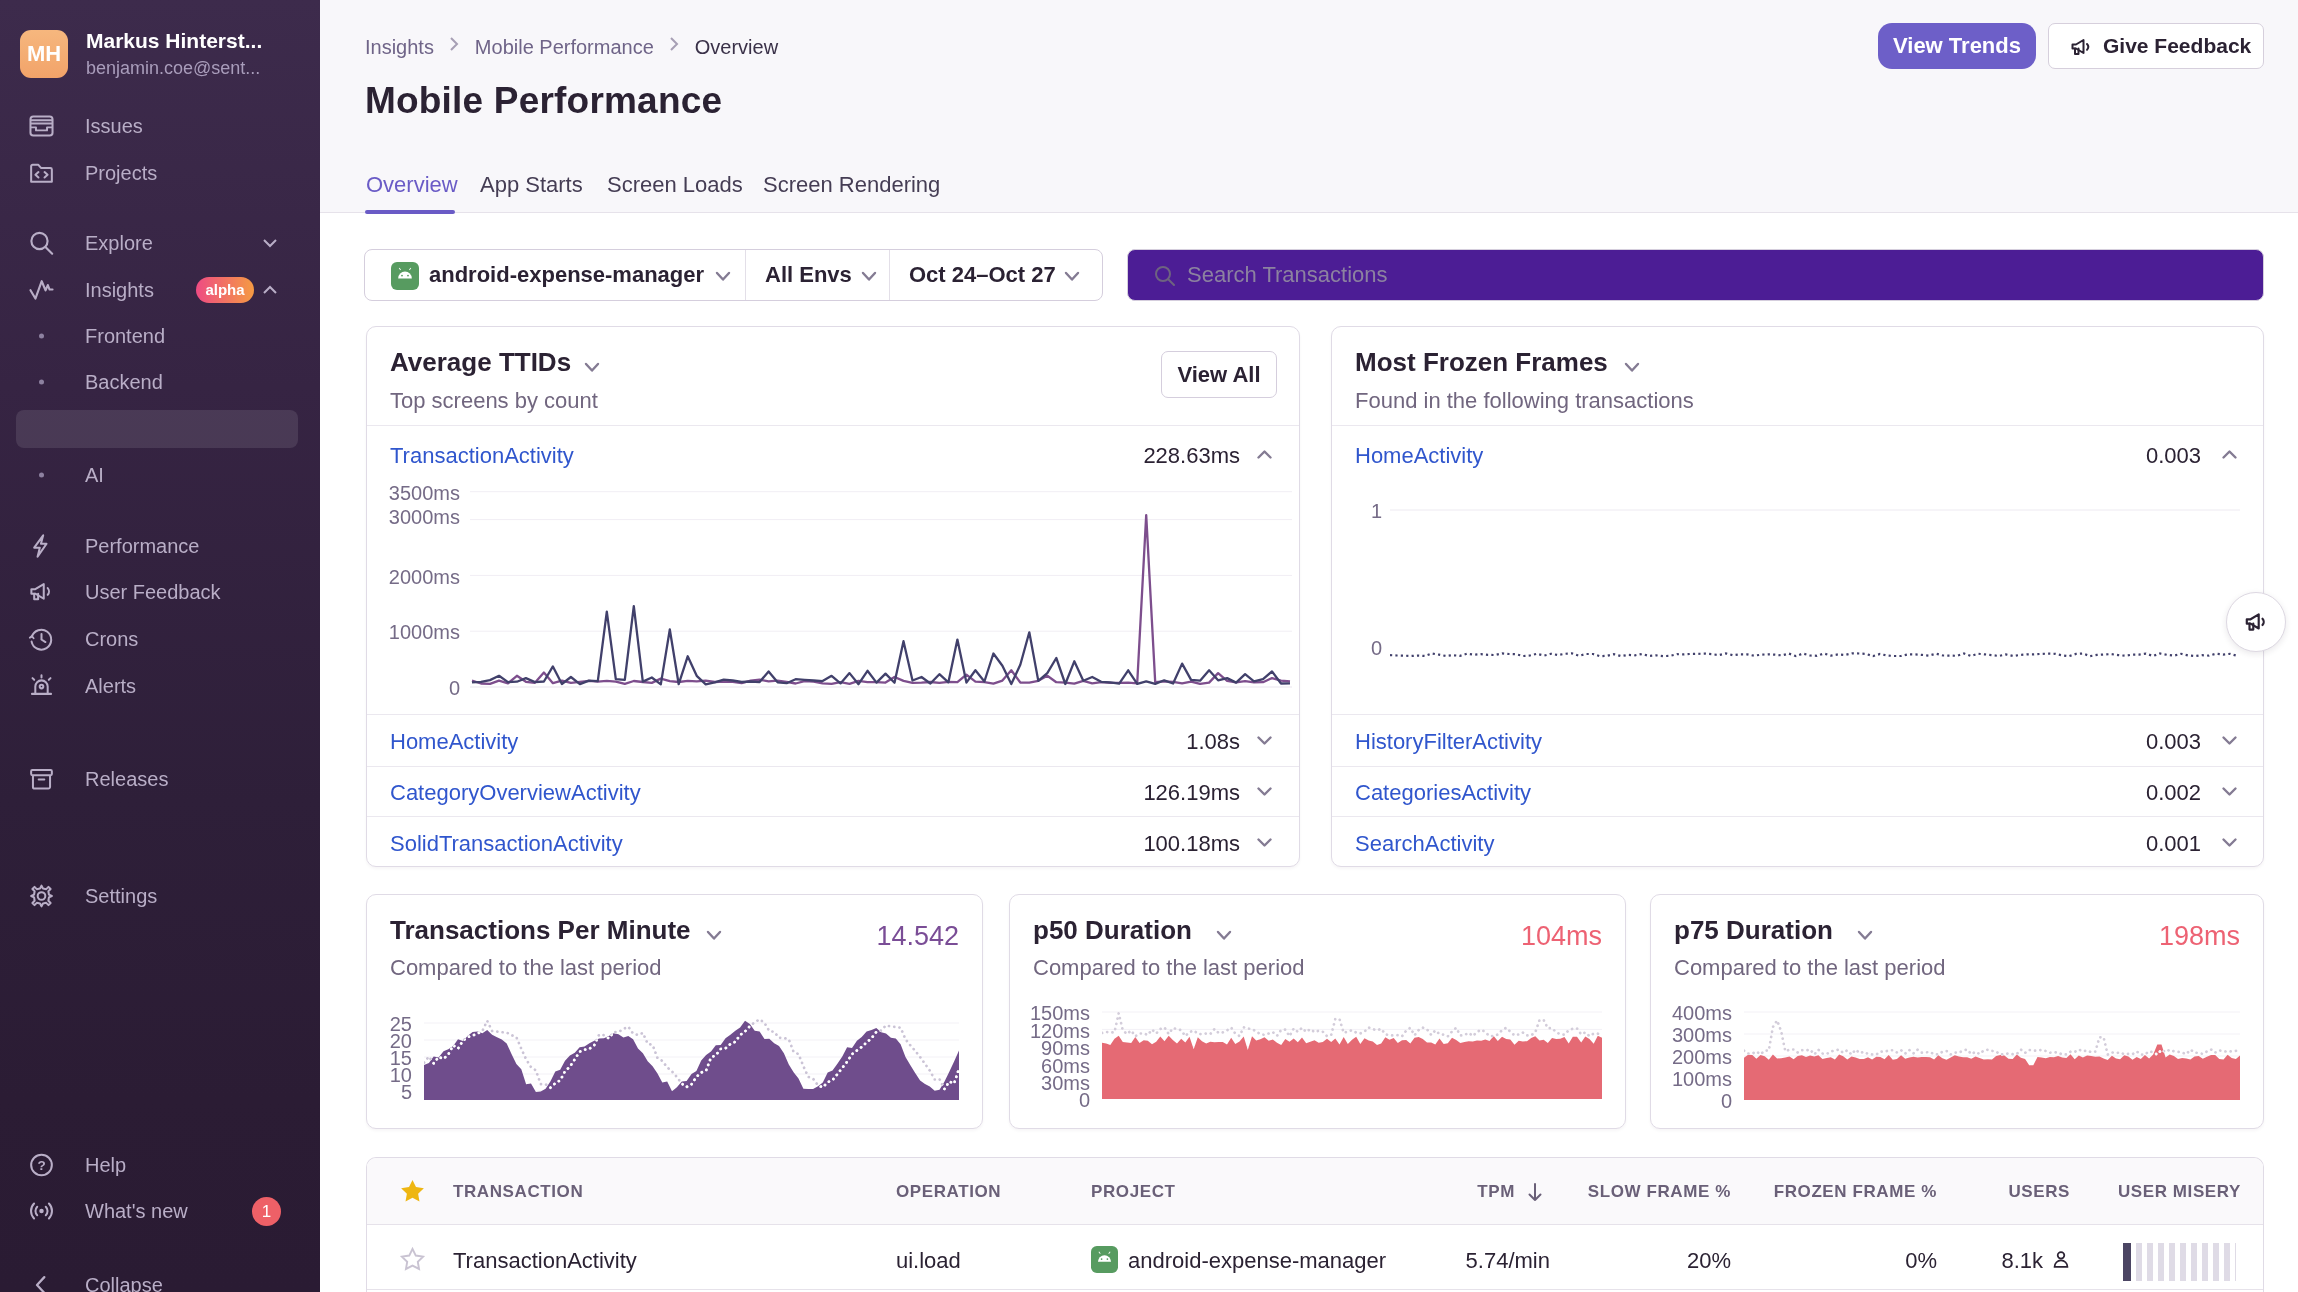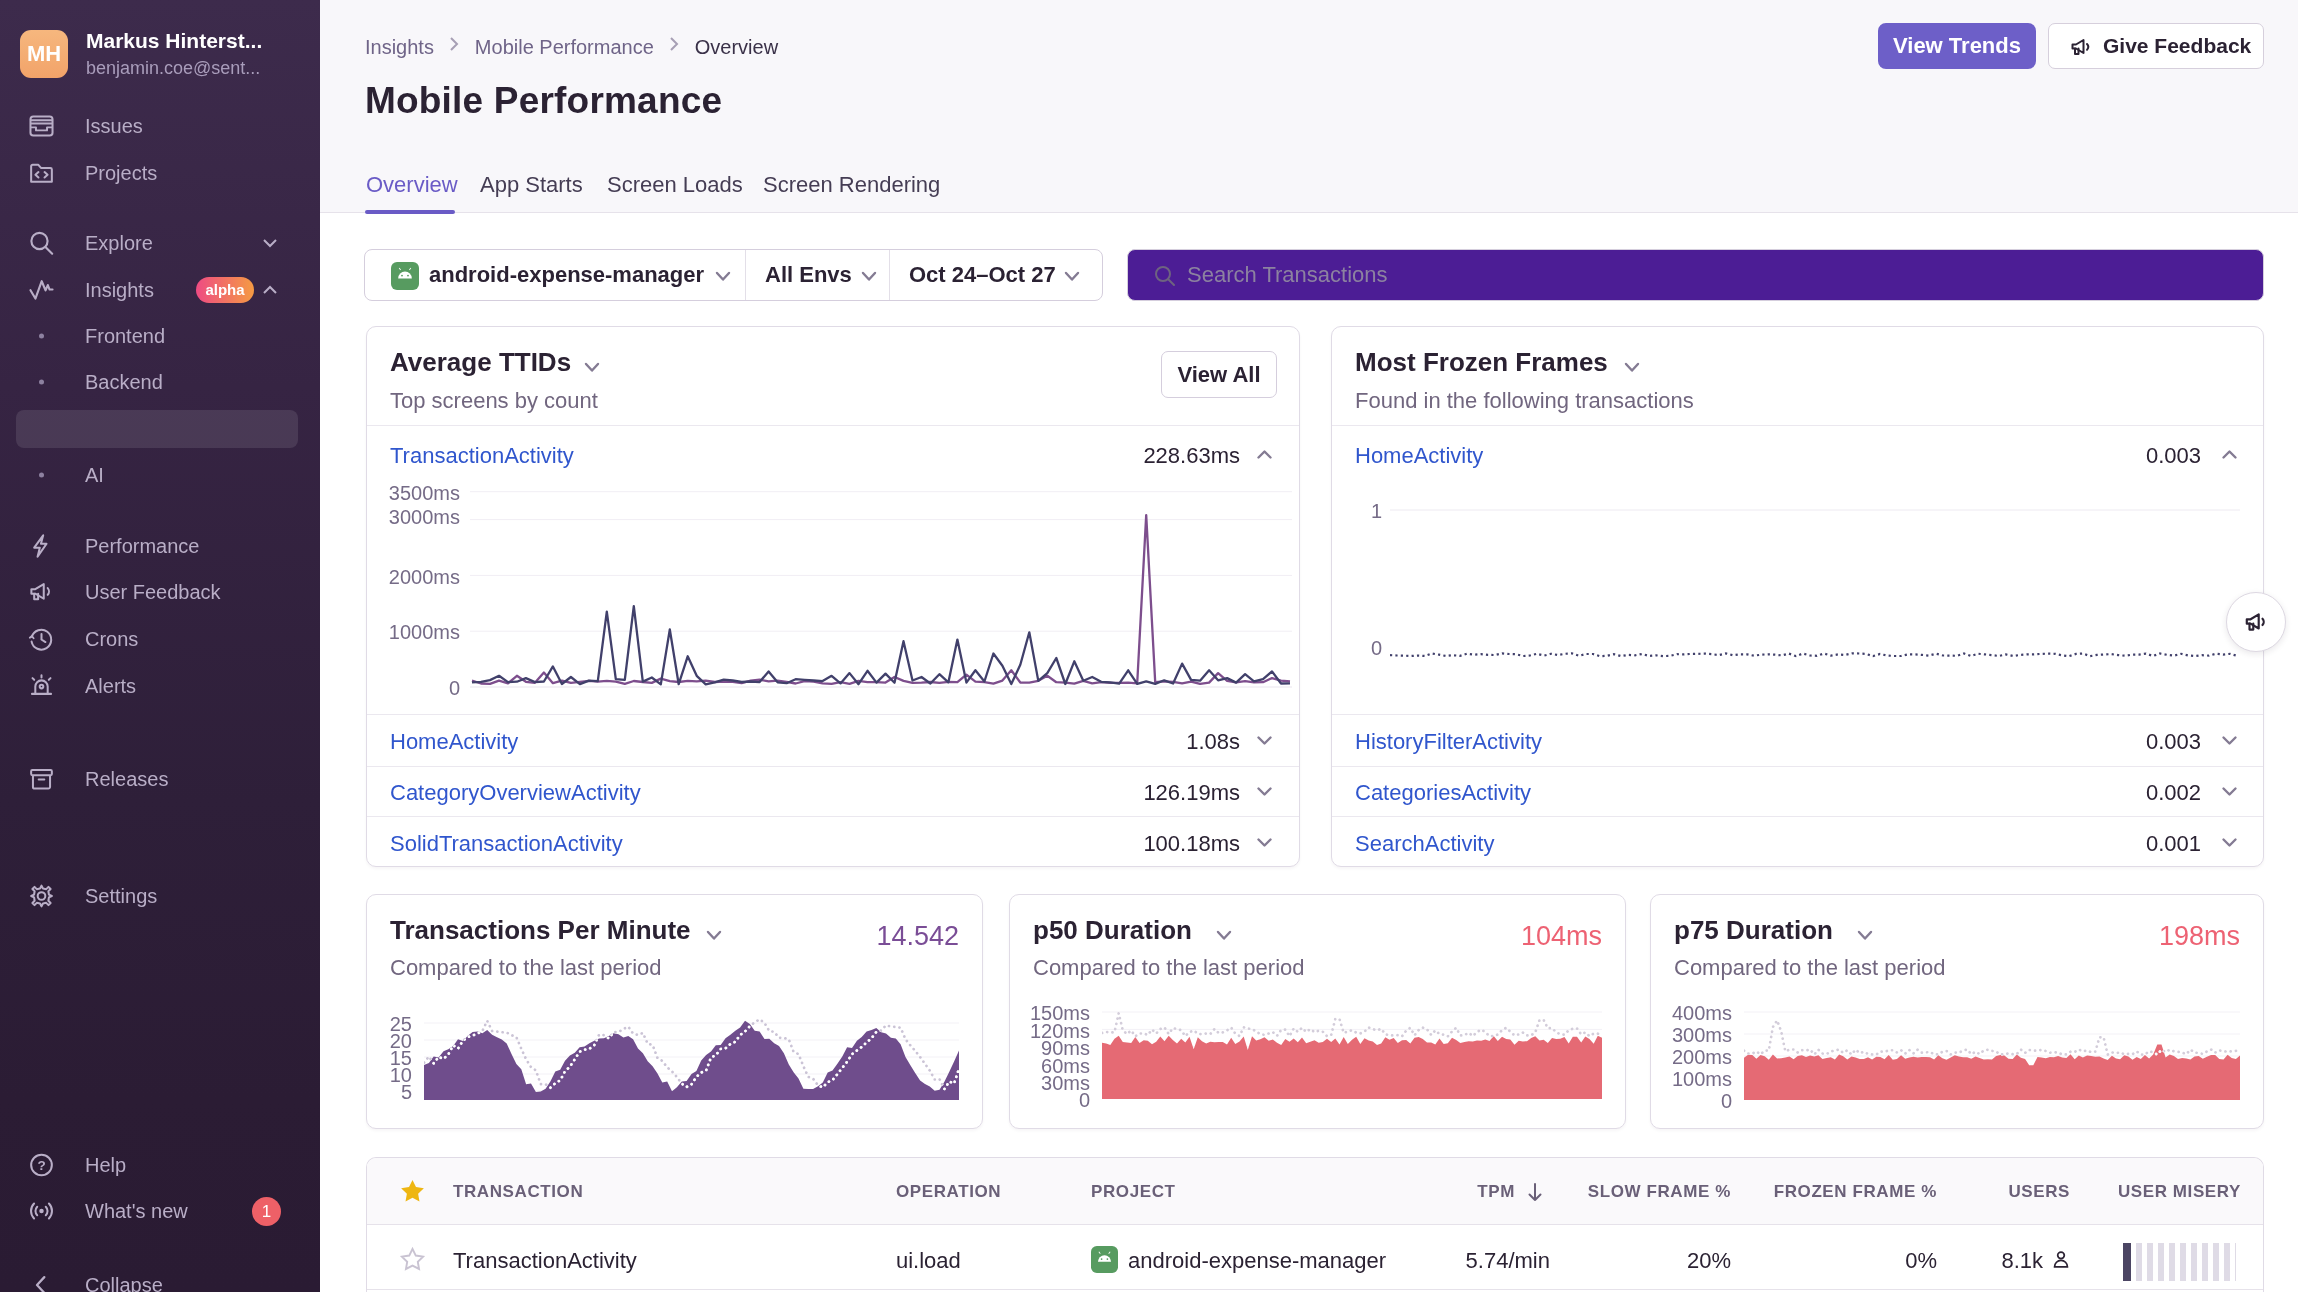--- a/index.html
+++ b/index.html
@@ -181,21 +181,21 @@
   <span class="crumb">Insights</span>
   <svg style="margin:0 10px 2px 10px;" width="12" height="16" viewBox="0 0 12 16">
       <path d="M3 2 L9 8 L3 14" fill="none" stroke="#a79fb4" stroke-width="2"></path>
     </svg>
   <span class="crumb">Mobile Performance</span>
   <svg style="margin:0 10px 2px 10px;" width="12" height="16" viewBox="0 0 12 16">
       <path d="M3 2 L9 8 L3 14" fill="none" stroke="#a79fb4" stroke-width="2"></path>
     </svg>
   <span class="crumb" style="color:#3a3148;">Overview</span>
 </div>
-<div class="abs" style="left:1878px;top:23px;width:158px;height:46px;border-radius:8px;background:#6d5fc8;color:#fff;font-size:22px;font-weight:bold;text-align:center;line-height:46px;">View Trends</div>
+<div class="abs" style="left:1878px;top:23px;width:158px;height:46px;border-radius:14px;background:#6d5fc8;color:#fff;font-size:22px;font-weight:bold;text-align:center;line-height:46px;">View Trends</div>
 <div class="abs" style="left:2048px;top:23px;width:216px;height:46px;border-radius:7px;background:#fff;border:1px solid #d6cfdc;">
   <svg class="abs" style="left:20px;top:11px;" width="24" height="24" viewBox="0 0 24 24">
       <g fill="none" stroke="#2b2233" stroke-width="2" stroke-linejoin="round">
         <path d="M3.5 9.5 h3.5 l7.5 -4.5 v13 l-7.5 -4.5 H3.5 z"></path>
         <path d="M6 13.5 v5.5 h3.5 v-5.5" stroke-linecap="round"></path>
         <path d="M18 9 a4.3 4.3 0 0 1 0 5.8" stroke-linecap="round"></path>
       </g>
     </svg>
   <span class="abs" style="left:54px;top:10px;font-size:21px;font-weight:bold;color:#2b2233;white-space:nowrap;">Give Feedback</span>
 </div>

